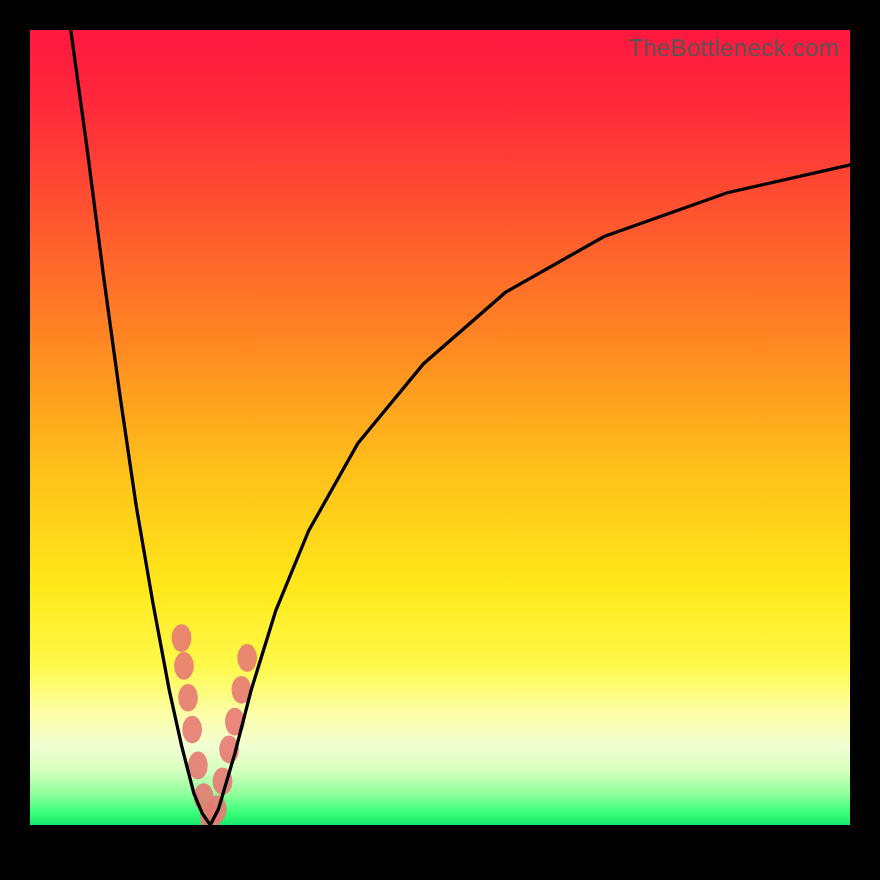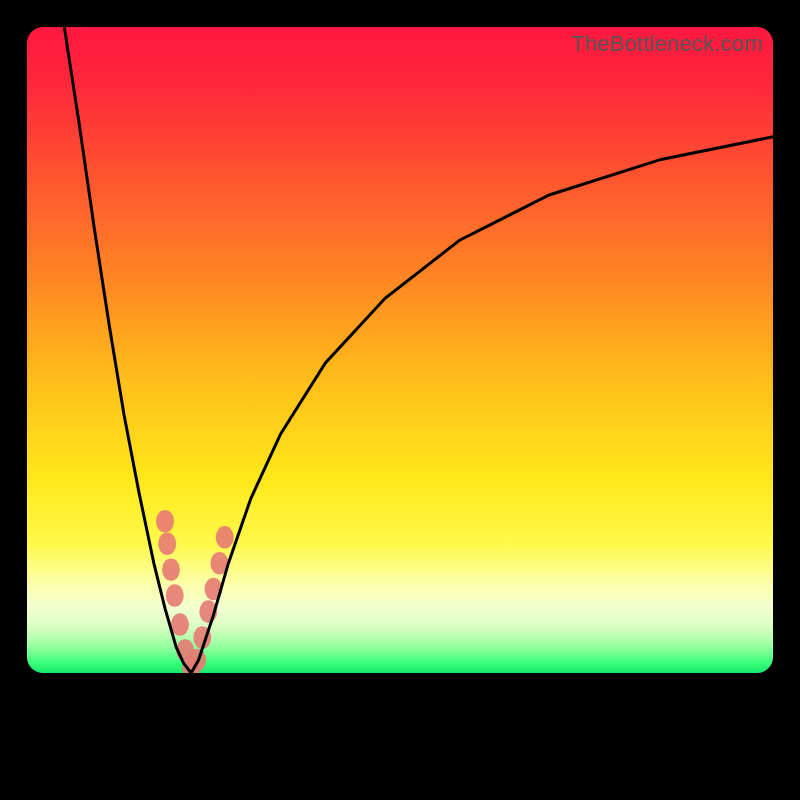--- a/index.html
+++ b/index.html
@@ -15,23 +15,22 @@
     position: relative;
     width: 800px;
     height: 800px;
     background: #000;
   }
   .plot-area {
     position: absolute;
     left: 27px;
     top: 27px;
     width: 746px;
-    height: 646px;
+    height: 723px;
     overflow: hidden;
-    border-radius: 16px;
   }
   .gradient-bg {
     position: absolute;
     left: 0;
     top: 0;
     width: 100%;
     height: 100%;
   }
   .watermark {
     position: absolute;

